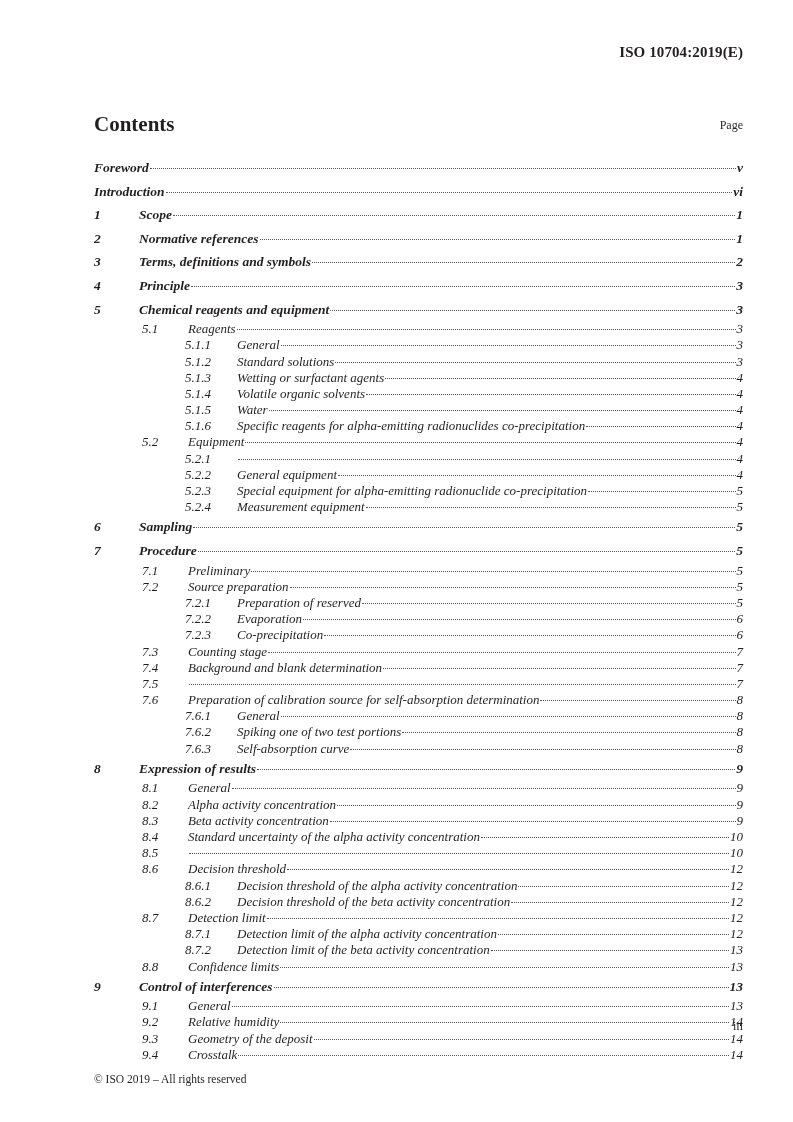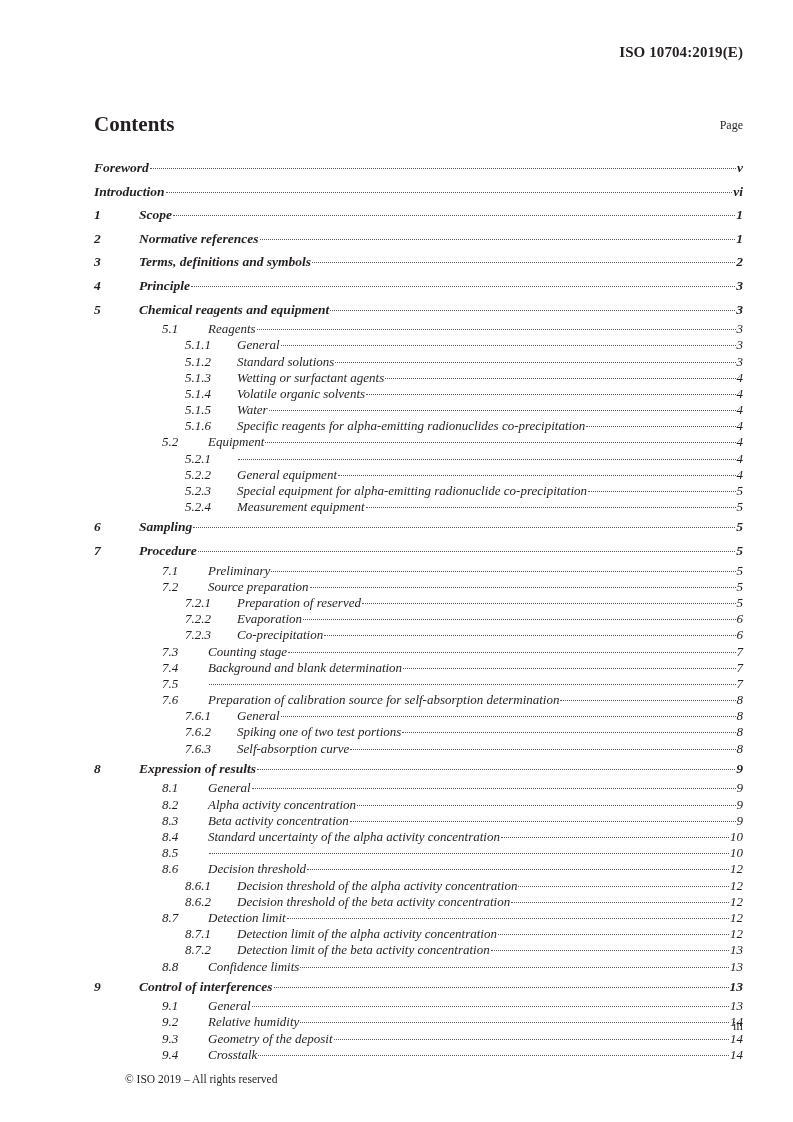--- a/index.html
+++ b/index.html
@@ -21,29 +21,29 @@
   }
   .toc { position: absolute; left: 94px; right: 50px; top: 156px; }
   .row {
     display: flex; align-items: baseline; font-size: 13px; line-height: 16.2px;
     height: 16.2px;
     font-style: italic;
   }
   .row.l1 { font-weight: bold; font-size: 13.5px; height: 23.6px; line-height: 23.6px; }
   .num { flex: 0 0 auto; white-space: nowrap; }
   .l1 .num { width: 45px; }
-  .l2 .num { margin-left: 68px; width: 46px; }
+  .l2 .num { margin-left: 48px; width: 46px; }
   .l3 .num { margin-left: 91px; width: 52px; }
   .title { flex: 0 0 auto; white-space: nowrap; }
   .leader {
     flex: 1 1 auto; margin: 0 1px; border-bottom: 1px dotted #555;
     position: relative; top: -3px; min-width: 6px; height: 0;
   }
   .pg { flex: 0 0 auto; white-space: nowrap; text-align: right; }
-  .footer-left { position: absolute; left: 94px; top: 1073px; font-size: 11.5px; margin-left: 31px; }
+  .footer-left { position: absolute; left: 94px; top: 1073px; font-size: 11.5px; }
   .footer-right { position: absolute; right: 50px; top: 1019px; font-size: 12px; }
 </style>
 </head>
 <body>
 
 <div class="doc-id">ISO 10704:2019(E)</div>
 <div class="contents-title">Contents</div>
 <div class="page-label">Page</div>
 
 <div class="toc" id="toc">

